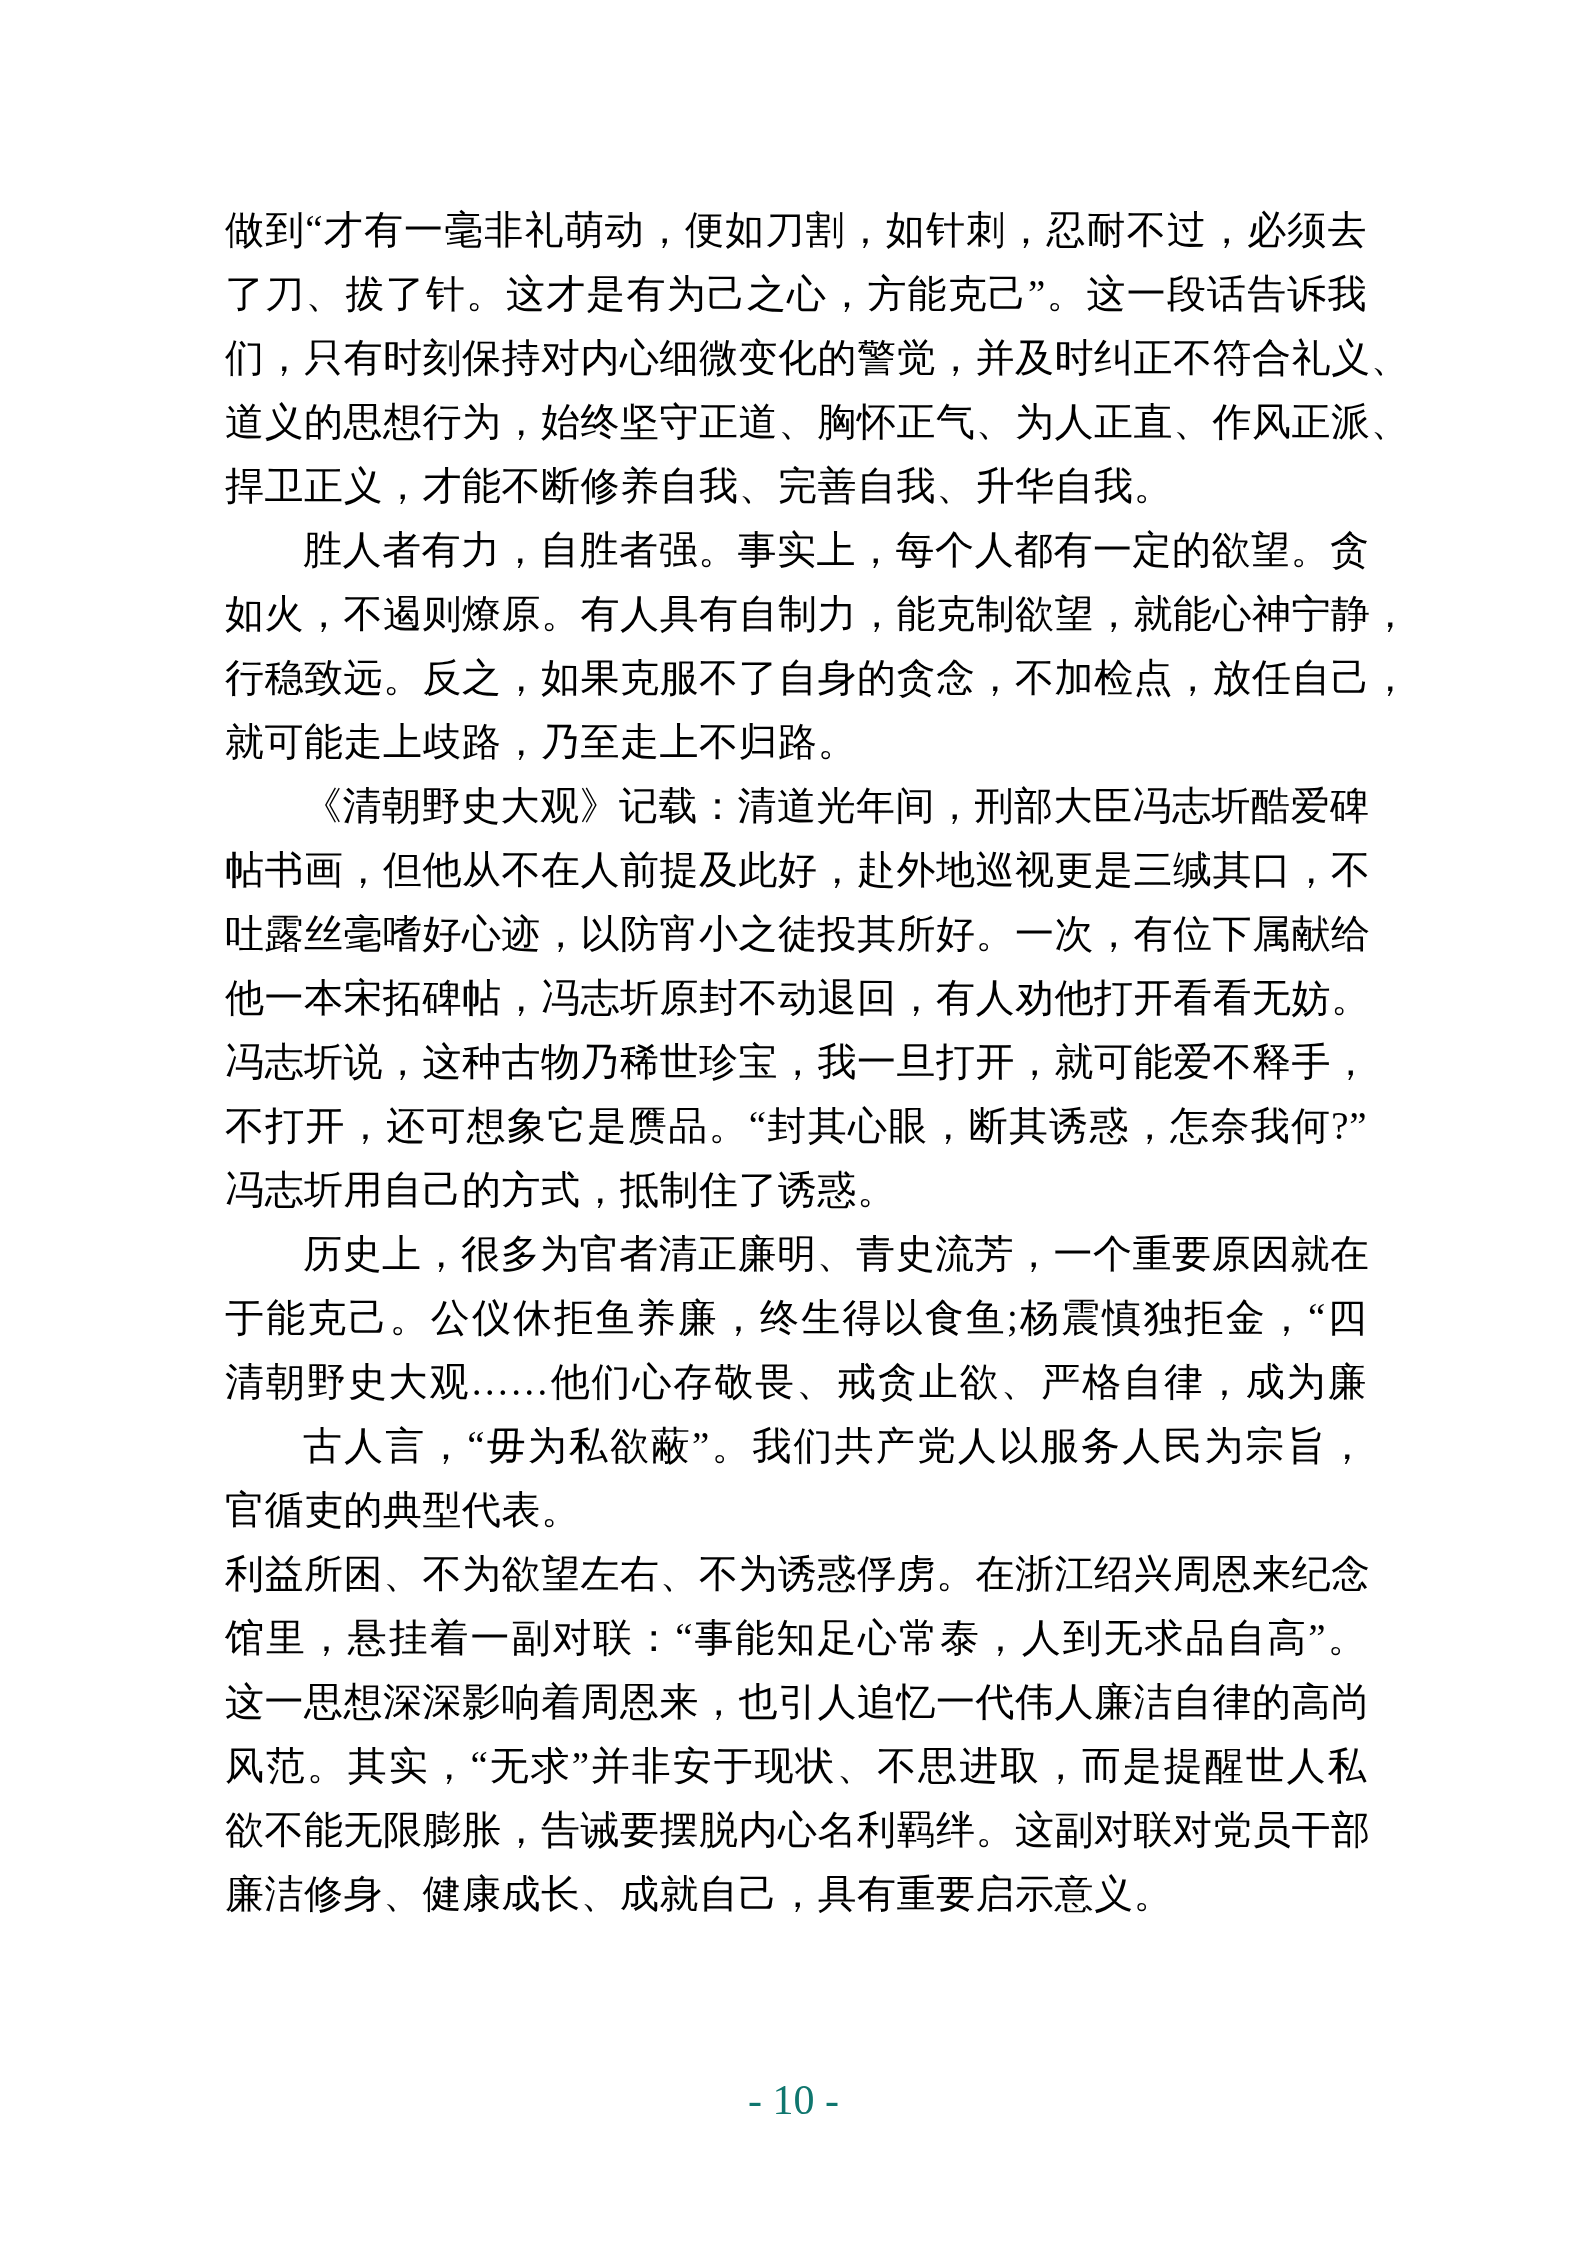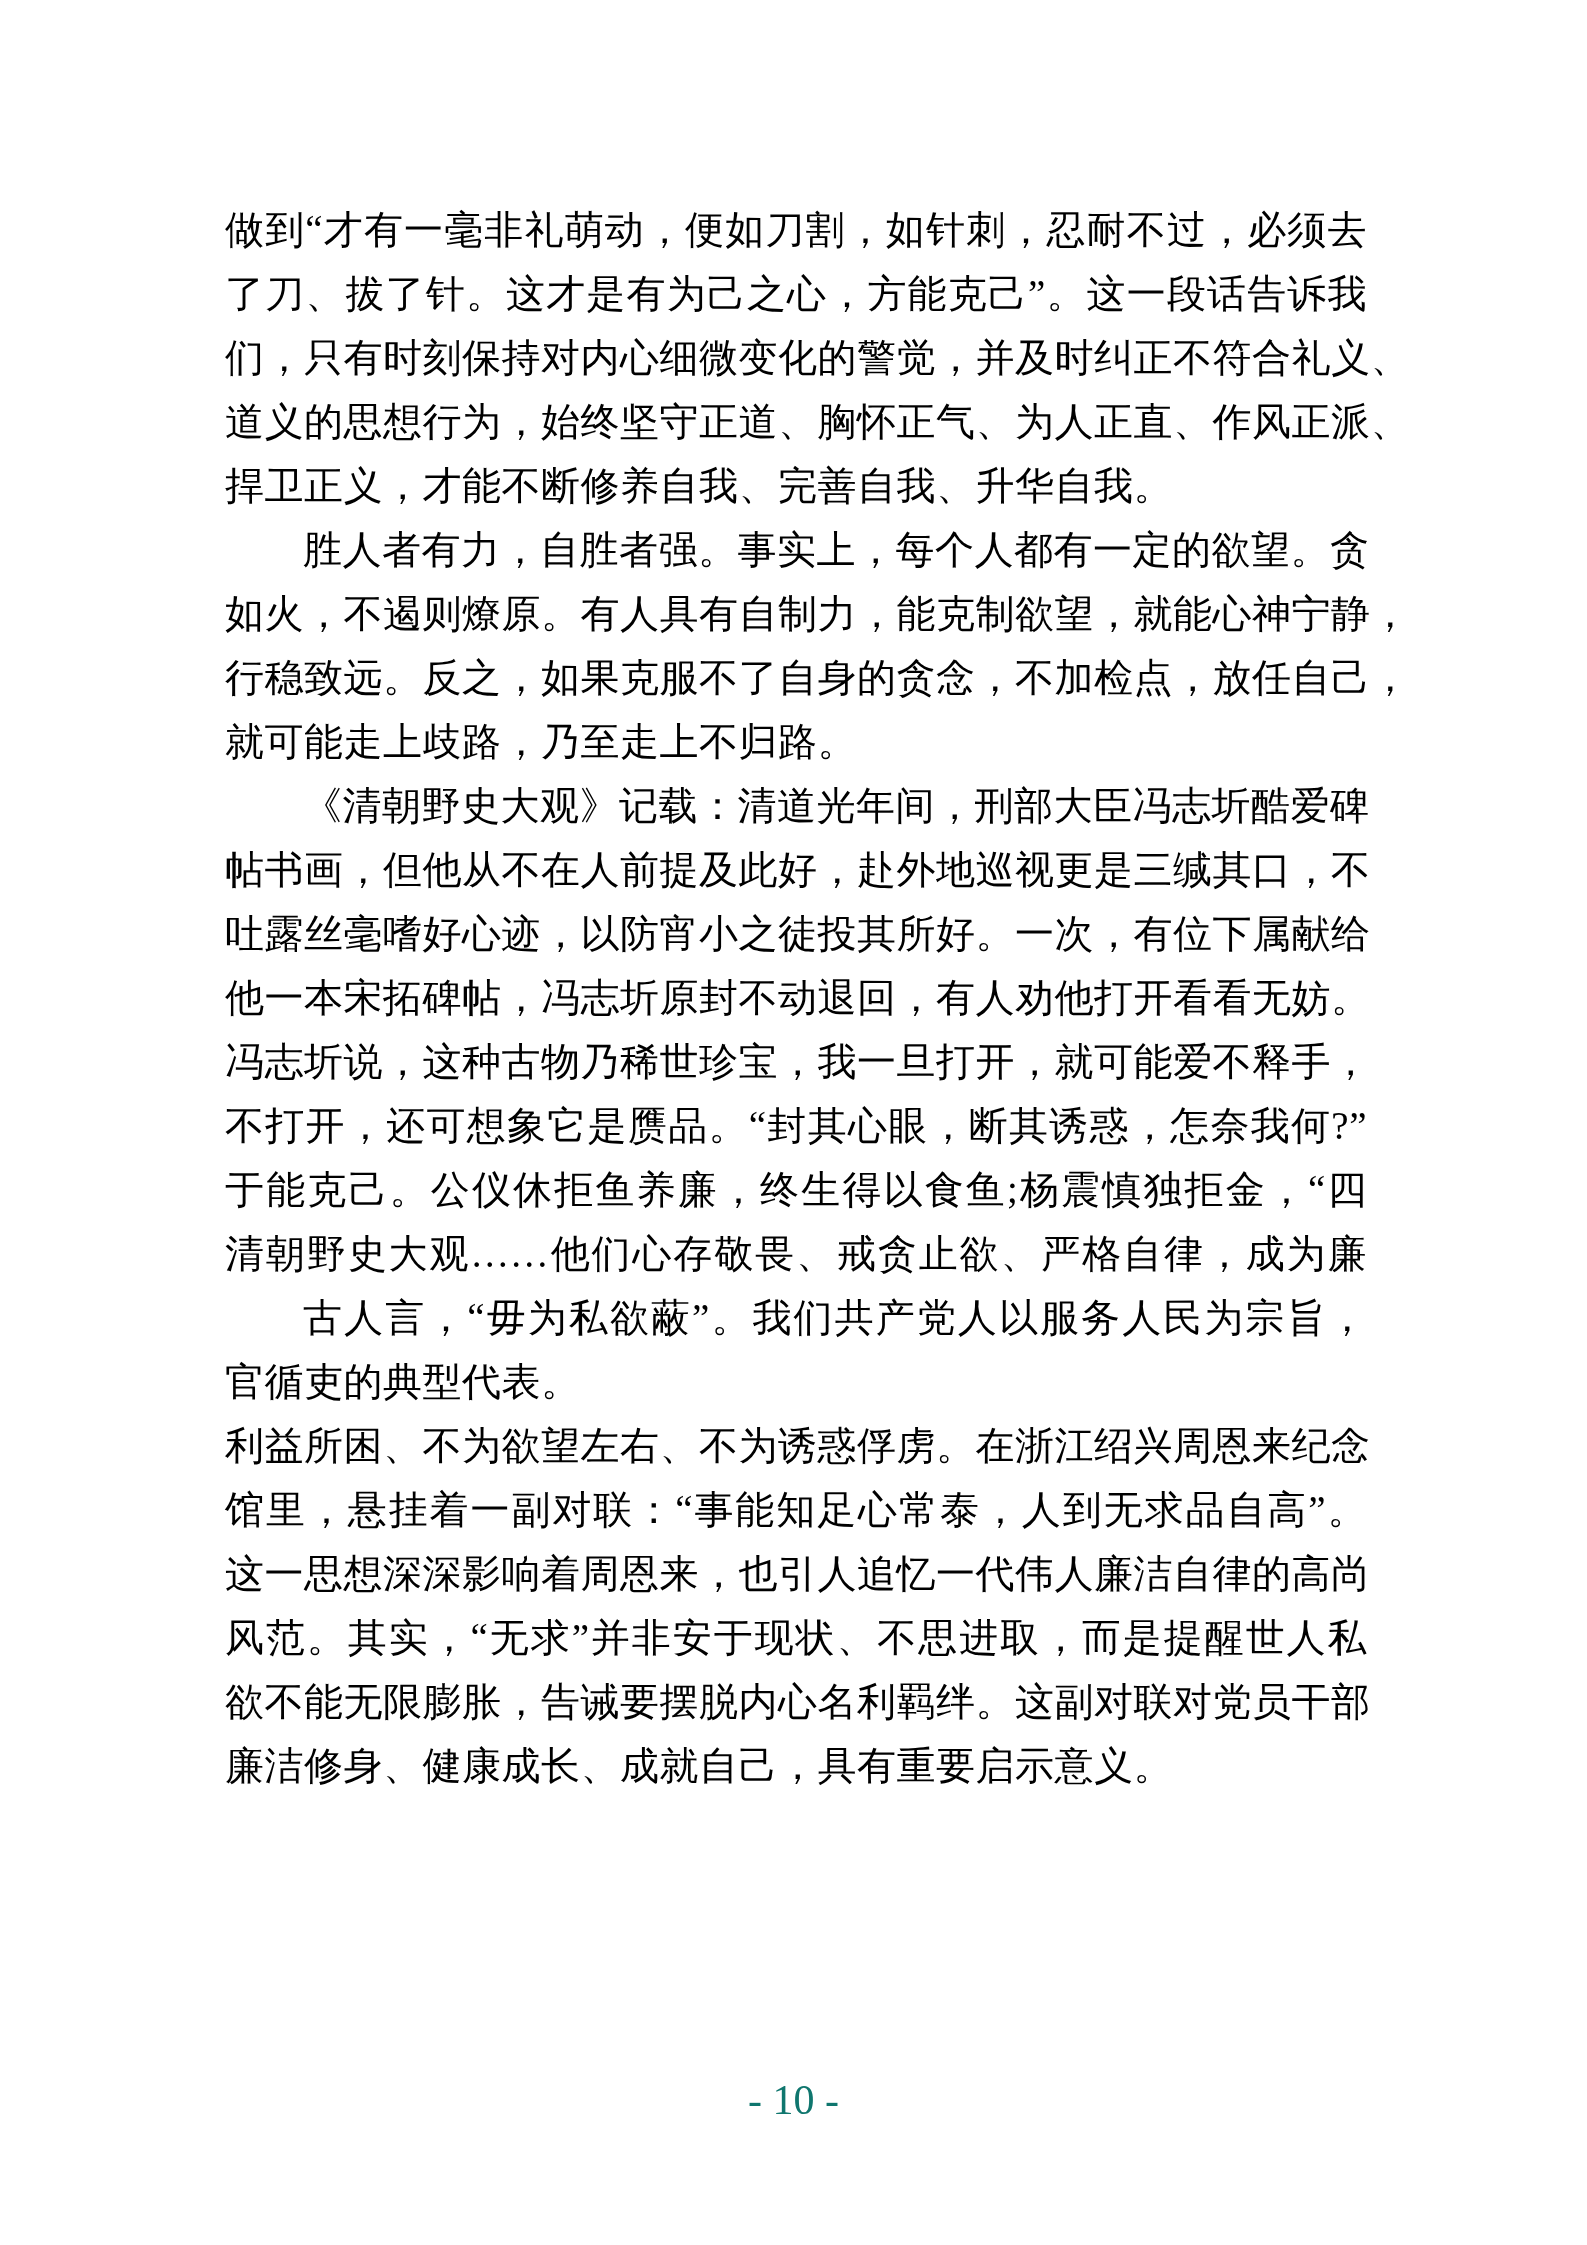--- a/index.html
+++ b/index.html
@@ -73,20 +73,22 @@
       <div class="line indent">胜人者有力，自胜者强。事实上，每个人都有一定的欲望。贪</div>
       <div class="line">如火，不遏则燎原。有人具有自制力，能克制欲望，就能心神宁静，</div>
       <div class="line">行稳致远。反之，如果克服不了自身的贪念，不加检点，放任自己，</div>
       <div class="line para-end">就可能走上歧路，乃至走上不归路。</div>
       <div class="line indent">《清朝野史大观》记载：清道光年间，刑部大臣冯志圻酷爱碑</div>
       <div class="line">帖书画，但他从不在人前提及此好，赴外地巡视更是三缄其口，不</div>
       <div class="line">吐露丝毫嗜好心迹，以防宵小之徒投其所好。一次，有位下属献给</div>
       <div class="line">他一本宋拓碑帖，冯志圻原封不动退回，有人劝他打开看看无妨。</div>
       <div class="line">冯志圻说，这种古物乃稀世珍宝，我一旦打开，就可能爱不释手，</div>
       <div class="line">不打开，还可想象它是赝品。“封其心眼，断其诱惑，怎奈我何?”</div>
+      <div class="line para-end">冯志圻用自己的方式，抵制住了诱惑。</div>
+      <div class="line indent">历史上，很多为官者清正廉明、青史流芳，一个重要原因就在</div>
       <div class="line">于能克己。公仪休拒鱼养廉，终生得以食鱼;杨震慎独拒金，“四</div>
       <div class="line">清朝野史大观……他们心存敬畏、戒贪止欲、严格自律，成为廉</div>
       <div class="line indent">古人言，“毋为私欲蔽”。我们共产党人以服务人民为宗旨，</div>
       <div class="line para-end">官循吏的典型代表。</div>
       <div class="line">利益所困、不为欲望左右、不为诱惑俘虏。在浙江绍兴周恩来纪念</div>
       <div class="line">馆里，悬挂着一副对联：“事能知足心常泰，人到无求品自高”。</div>
       <div class="line">这一思想深深影响着周恩来，也引人追忆一代伟人廉洁自律的高尚</div>
       <div class="line">风范。其实，“无求”并非安于现状、不思进取，而是提醒世人私</div>
       <div class="line">欲不能无限膨胀，告诫要摆脱内心名利羁绊。这副对联对党员干部</div>
       <div class="line para-end">廉洁修身、健康成长、成就自己，具有重要启示意义。</div>

